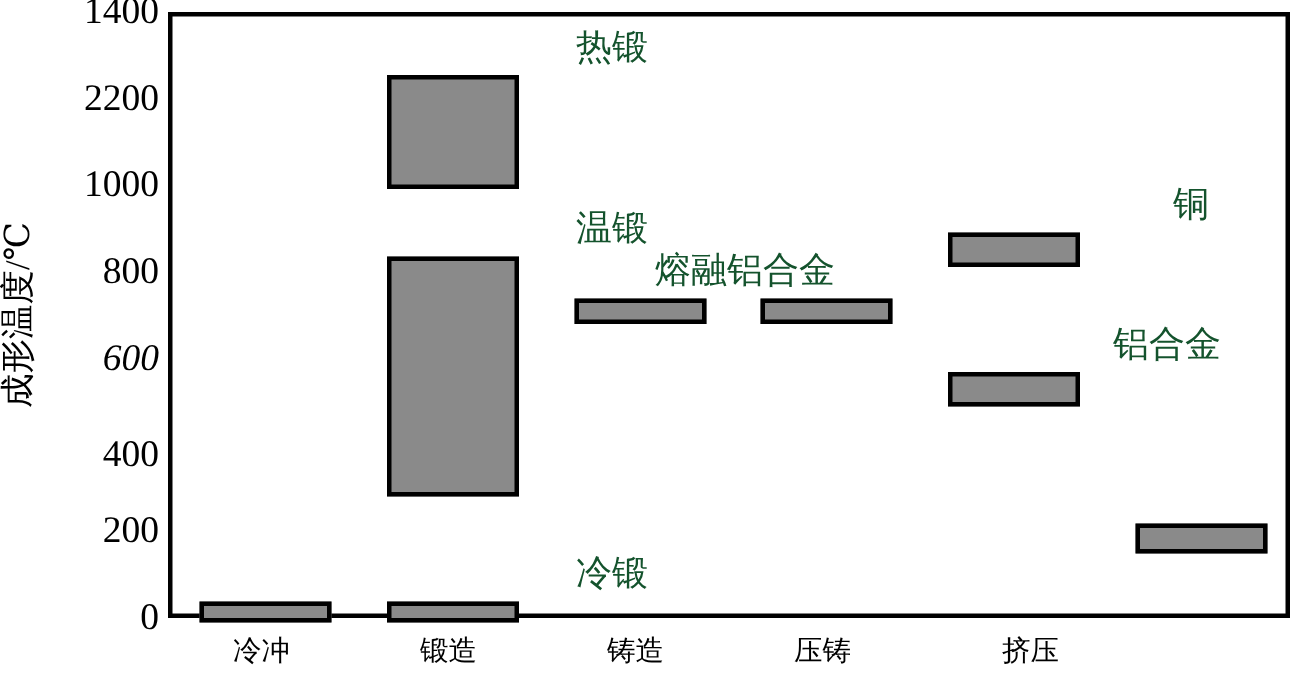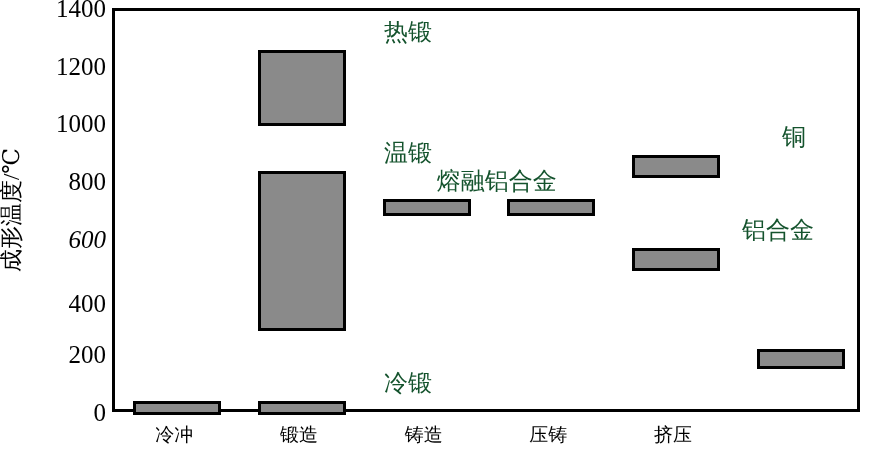--- a/index.html
+++ b/index.html
@@ -96,21 +96,21 @@
 </style>
 </head>
 <body>
 
 <div id="chart-root">
 
   <div class="y-axis-title">成形温度/℃</div>
 
   <div id="y-tick-labels">
       <div class="y-tick-label" style="top: 8px;">1400</div>
-      <div class="y-tick-label" style="top: 65.7143px;">1200</div>
+      <div class="y-tick-label" style="top: 65.7143px;">2200</div>
       <div class="y-tick-label" style="top: 123.429px;">1000</div>
       <div class="y-tick-label" style="top: 181.143px;">800</div>
       <div class="y-tick-label" style="top: 238.857px; font-style: italic;">600</div>
       <div class="y-tick-label" style="top: 303px; margin-left: 17px;">400</div>
       <div class="y-tick-label" style="top: 354.286px;">200</div>
       <div class="y-tick-label" style="top: 412px;">0</div>
     </div>
 
   <div id="plot-area">
       <div class="bar" style="left: 18.3333px; top: 389.571px; width: 88px; height: 14.4286px;"></div>
@@ -129,16 +129,16 @@
       <div class="bar-annotation" style="width: 260px; left: 431px; top: 114.286px;">铜</div>
       <div class="bar" style="left: 641.667px; top: 337.629px; width: 88px; height: 20.2px;"></div>
       <div class="bar-annotation" style="width: 260px; left: 555.667px; top: 307.629px;">塑料</div>
     </div>
 
   <div id="x-axis-labels">
       <div class="x-tick-label" style="left: 62.3333px;">冷冲</div>
       <div class="x-tick-label" style="left: 187px;">锻造</div>
       <div class="x-tick-label" style="left: 311.667px;">铸造</div>
       <div class="x-tick-label" style="left: 436.333px;">压铸</div>
-      <div class="x-tick-label" style="left: 561px;">挤压</div>
+      <div class="x-tick-label" style="left: 575px;">挤压</div>
     </div>
 
 </div>
 
 </body></html>

